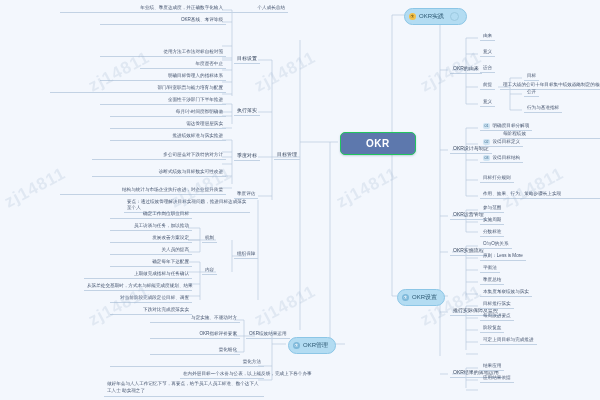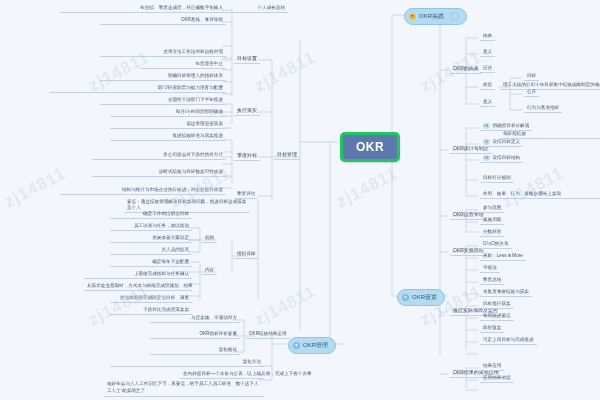--- a/index.html
+++ b/index.html
@@ -25,23 +25,23 @@
 
   
   svg.links{position:absolute;inset:0;width:600px;height:400px;z-index:1;}
   svg.links path,svg.links line{fill:none;stroke:#b9c9dd;stroke-width:.7;}
 
   
   .node{position:absolute;z-index:3;white-space:nowrap;}
 
   
   .root{
-    background:#5d78ad;border:3px solid #22c55e;border-radius:5px;
-    color:#ffffff;font-size:12px;font-weight:700;
-    padding:5px 13px;letter-spacing:.5px;
+    background:#5d78ad;border:1px solid #22c55e;border-radius:5px;
+    color:#ffffff;font-size:10px;font-weight:700;
+    padding:5px 25px;letter-spacing:.5px;
     box-shadow:0 1px 2px rgba(60,90,140,.25);
   }
   
   .pill{
     background:#b3dcf2;border:1px solid #8cc6e6;border-radius:9px;
     color:#2c5872;font-size:6px;padding:3px 7px 3px 4px;
     display:flex;align-items:center;gap:3px;
   }
   .badge{
     width:7px;height:7px;border-radius:50%;

